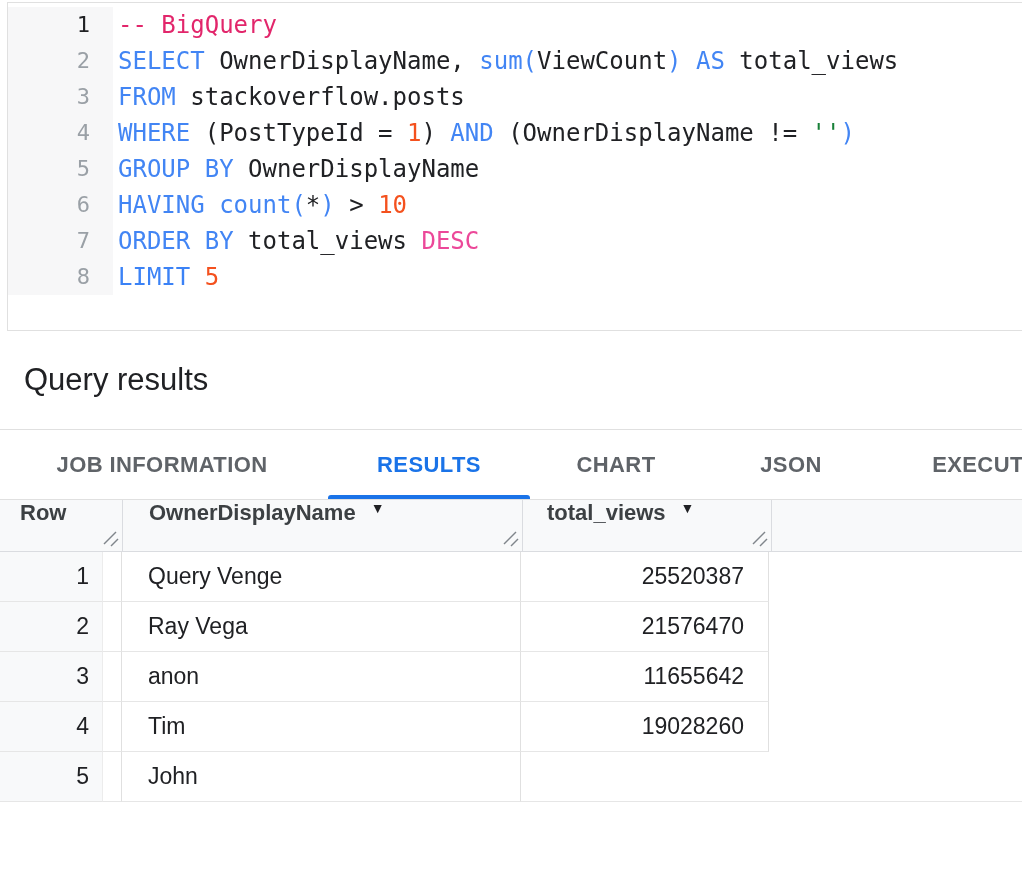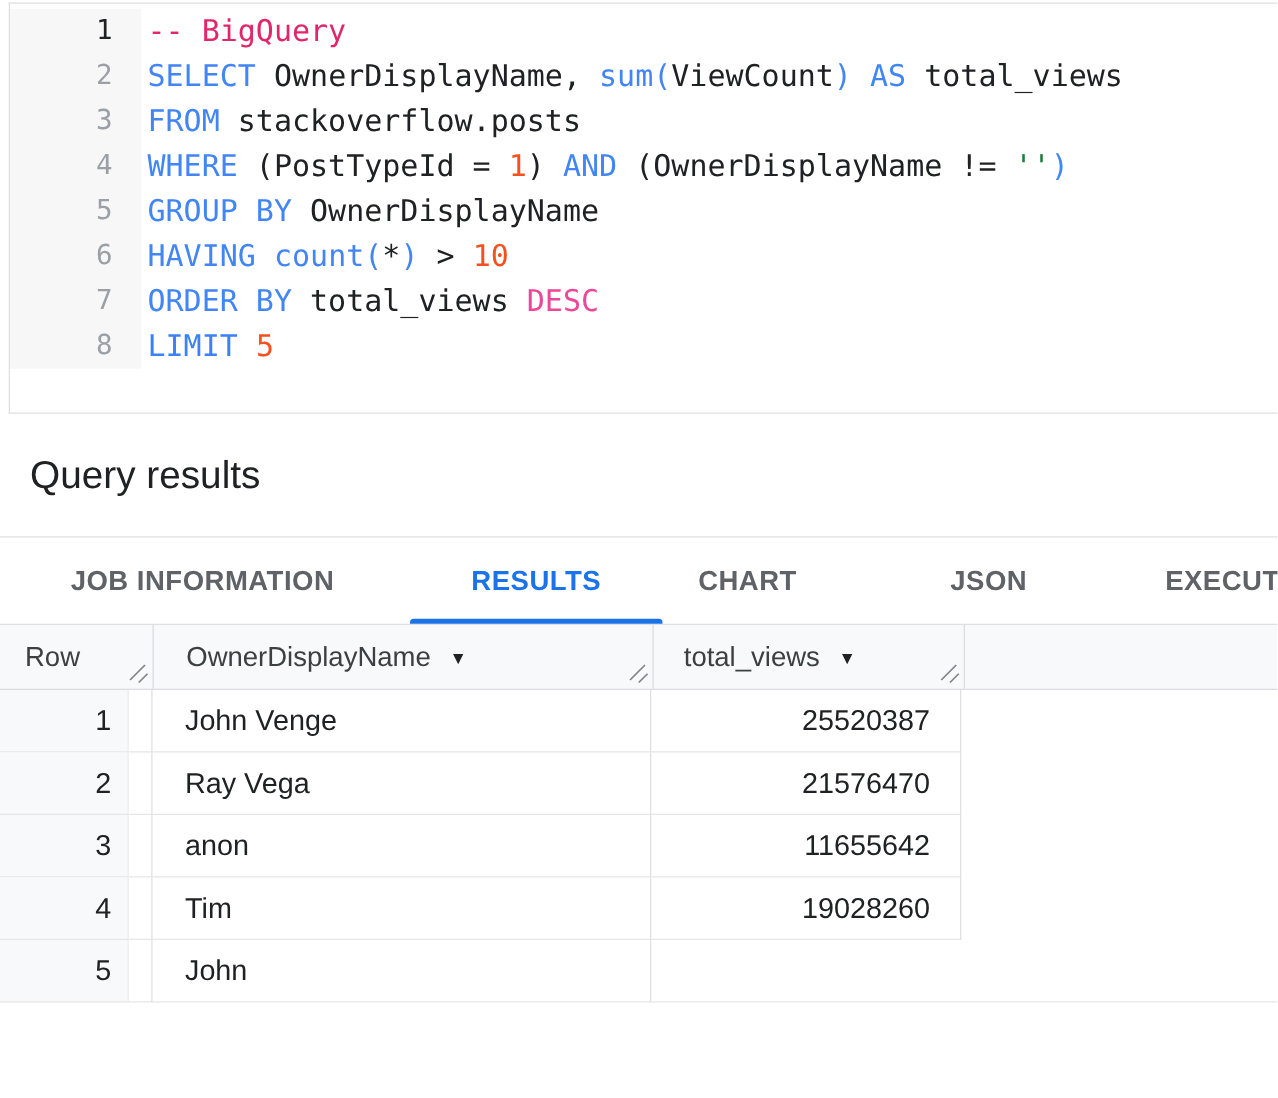--- a/index.html
+++ b/index.html
@@ -24,31 +24,31 @@
   .results-title { font-size:31px; font-weight:400; color:#202124; }
 
   
   .tabs { position:relative; height:70px; border-bottom:1px solid #e0e0e0; }
   .tab { position:absolute; top:0; height:69px; display:flex; align-items:center;
          justify-content:center; font-size:22px; font-weight:bold;
          letter-spacing:.4px; color:#5f6368; cursor:pointer; white-space:nowrap; }
   .tab.active { color:#1a73e8; }
   .tab-1 { left:28px;  width:268px; }
   .tab-2 { left:328px; width:202px; }
-  .tab-3 { left:534px; width:128px; }
+  .tab-3 { left:552px; width:128px; }
   .tab-4 { left:726px; width:130px; }
   .tab-5 { left:899px; width:300px; }
   .tab-underline { position:absolute; left:328px; bottom:0; width:202px; height:4px;
                    background:#1a73e8; border-radius:3px 3px 0 0; }
 
   
   .grid-header { display:flex; height:52px; background:#f8f9fa;
                  border-bottom:1px solid #dadce0; }
-  .gh-cell { position:relative; display:flex; align-items:center;
-             font-size:22px; font-weight:normal; color:#3c4043; }
+  .gh-cell { position:relative; display:flex; 
+             font-size:22px; font-weight:bold; color:#3c4043; }
   .gh-row   { flex:0 0 123px; border-right:1px solid #dadce0; padding-left:20px; }
   .gh-owner { flex:0 0 400px; border-right:1px solid #dadce0; padding-left:26px; }
   .gh-views { flex:0 0 249px; border-right:1px solid #dadce0; padding-left:24px; }
   .gh-fill  { flex:1 1 auto; }
   .sort-arrow { font-size:14px; color:#202124; margin-left:15px; cursor:pointer; }
   .resize-handle { position:absolute; right:3px; bottom:4px; width:17px; height:17px;
                    cursor:col-resize; }
   .resize-handle svg { display:block; }
 
   .grid-row { display:flex; height:50px; font-size:23px; }
@@ -121,21 +121,21 @@
       </svg>
     </span>
   </div>
   <div class="gh-cell gh-fill"></div>
 </div>
 
 <div id="grid-body">
     <div class="grid-row">
       <div class="gr-cell gr-num">1</div>
       <div class="gr-cell gr-gap"></div>
-      <div class="gr-cell gr-name">John Venge</div>
+      <div class="gr-cell gr-name">Query Venge</div>
       <div class="gr-cell gr-val">25520387</div>
       <div class="gr-cell gr-fill"></div>
     </div>
     <div class="grid-row">
       <div class="gr-cell gr-num">2</div>
       <div class="gr-cell gr-gap"></div>
       <div class="gr-cell gr-name">Ray Vega</div>
       <div class="gr-cell gr-val">21576470</div>
       <div class="gr-cell gr-fill"></div>
     </div>

